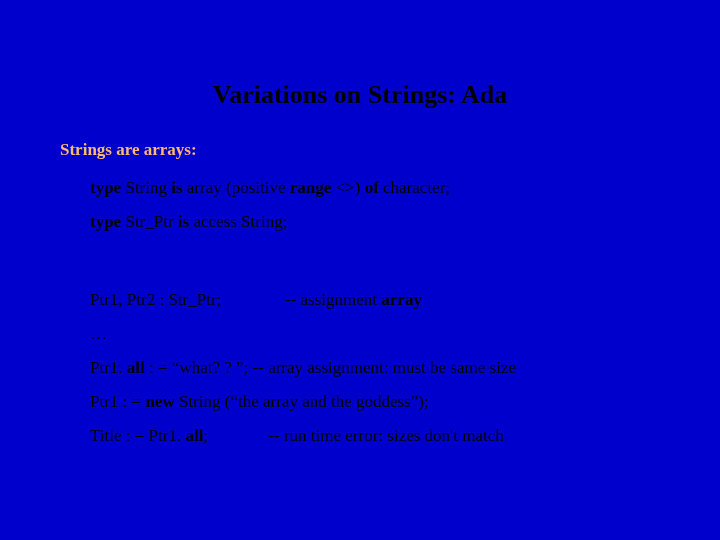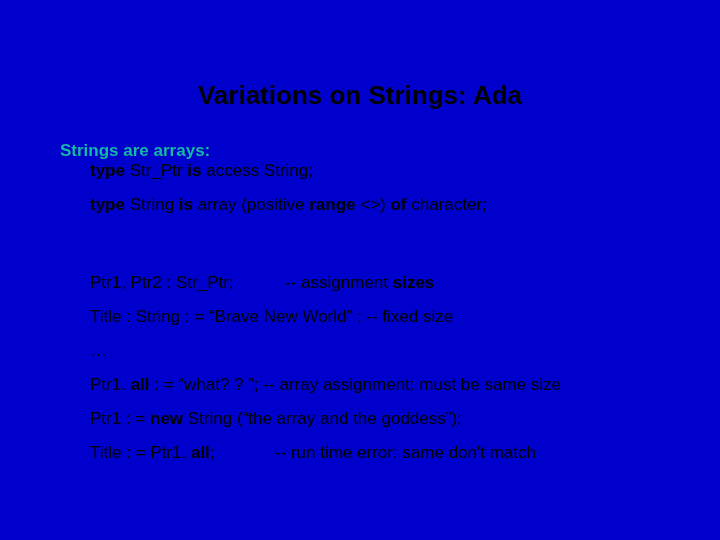--- a/index.html
+++ b/index.html
@@ -1,18 +1,19 @@
 <!DOCTYPE html>
 <html><head>
   <meta charset="utf-8">
   <style>
     * {
       margin: 0;
       padding: 0;
       box-sizing: border-box;
+      font-family: Liberation Serif, serif;
     }
     body {
       width: 720px;
       height: 540px;
       background: #0000cc;
       font-family: Arial, Helvetica, sans-serif;
       overflow: hidden;
     }
     .slide {
       width: 100%;
@@ -21,66 +22,66 @@
     }
     .title {
       color: #000;
       font-size: 26px;
       font-weight: bold;
       text-align: center;
       margin-top: 60px;
       margin-bottom: 30px;
     }
     .subheading {
-      color: #14b8a6;
+      color: #fdba74;
       font-size: 17px;
       font-weight: bold;
       margin-left: 20px;
+      margin-bottom: 18px;
     }
     .line {
       color: #000;
       font-size: 17px;
       margin-left: 50px;
       margin-bottom: 14px;
       white-space: nowrap;
     }
     .kw {
       font-weight: bold;
     }
   </style>
 </head>
 <body>
 
 <div class="slide">
   <div class="title">Variations on Strings: Ada</div>
   <div class="subheading">Strings are arrays:</div>
 
   <div class="line">
+    <span class="kw">type</span><span> String </span><span class="kw">is</span><span> array (positive </span><span class="kw">range</span><span> &lt;&gt;) </span><span class="kw">of</span><span> character;</span>
+  </div>
+
+  <div class="line">
     <span class="kw">type</span><span> Str_Ptr </span><span class="kw">is</span><span> access String;</span>
   </div>
 
   <div class="line">
-    <span class="kw">type</span><span> String </span><span class="kw">is</span><span> array (positive </span><span class="kw">range</span><span> &lt;&gt;) </span><span class="kw">of</span><span> character;</span>
+    <span style="display:inline-block;width:195px;margin-top:44px;">Ptr1, Ptr2 : Str_Ptr;</span><span>--  assignment </span><span class="kw">array</span>
   </div>
 
-  <div class="line">
-    <span style="display:inline-block;width:195px;margin-top:44px;">Ptr1, Ptr2 : Str_Ptr;</span><span>--  assignment </span><span class="kw">sizes</span>
-  </div>
-
-  <div class="line">Title : String : = “Brave New World” ;   -- fixed size</div>
 
 
   <div class="line">…</div>
 
 
   <div class="line">
     <span>Ptr1. </span><span class="kw">all</span><span> : = “what? ? ”;   -- array assignment: must be same size</span>
   </div>
 
   <div class="line">
     <span>Ptr1 : = </span><span class="kw">new</span><span> String (“the array and the goddess”);</span>
   </div>
 
   <div class="line">
-    <span>Title : = Ptr1. </span><span class="kw">all</span><span style="display:inline-block;width:65px;">;</span><span>-- run time error: same don't match</span>
+    <span>Title : = Ptr1. </span><span class="kw">all</span><span style="display:inline-block;width:65px;">;</span><span>-- run time error: sizes don't match</span>
   </div>
 
 </div>
 
 </body></html>

